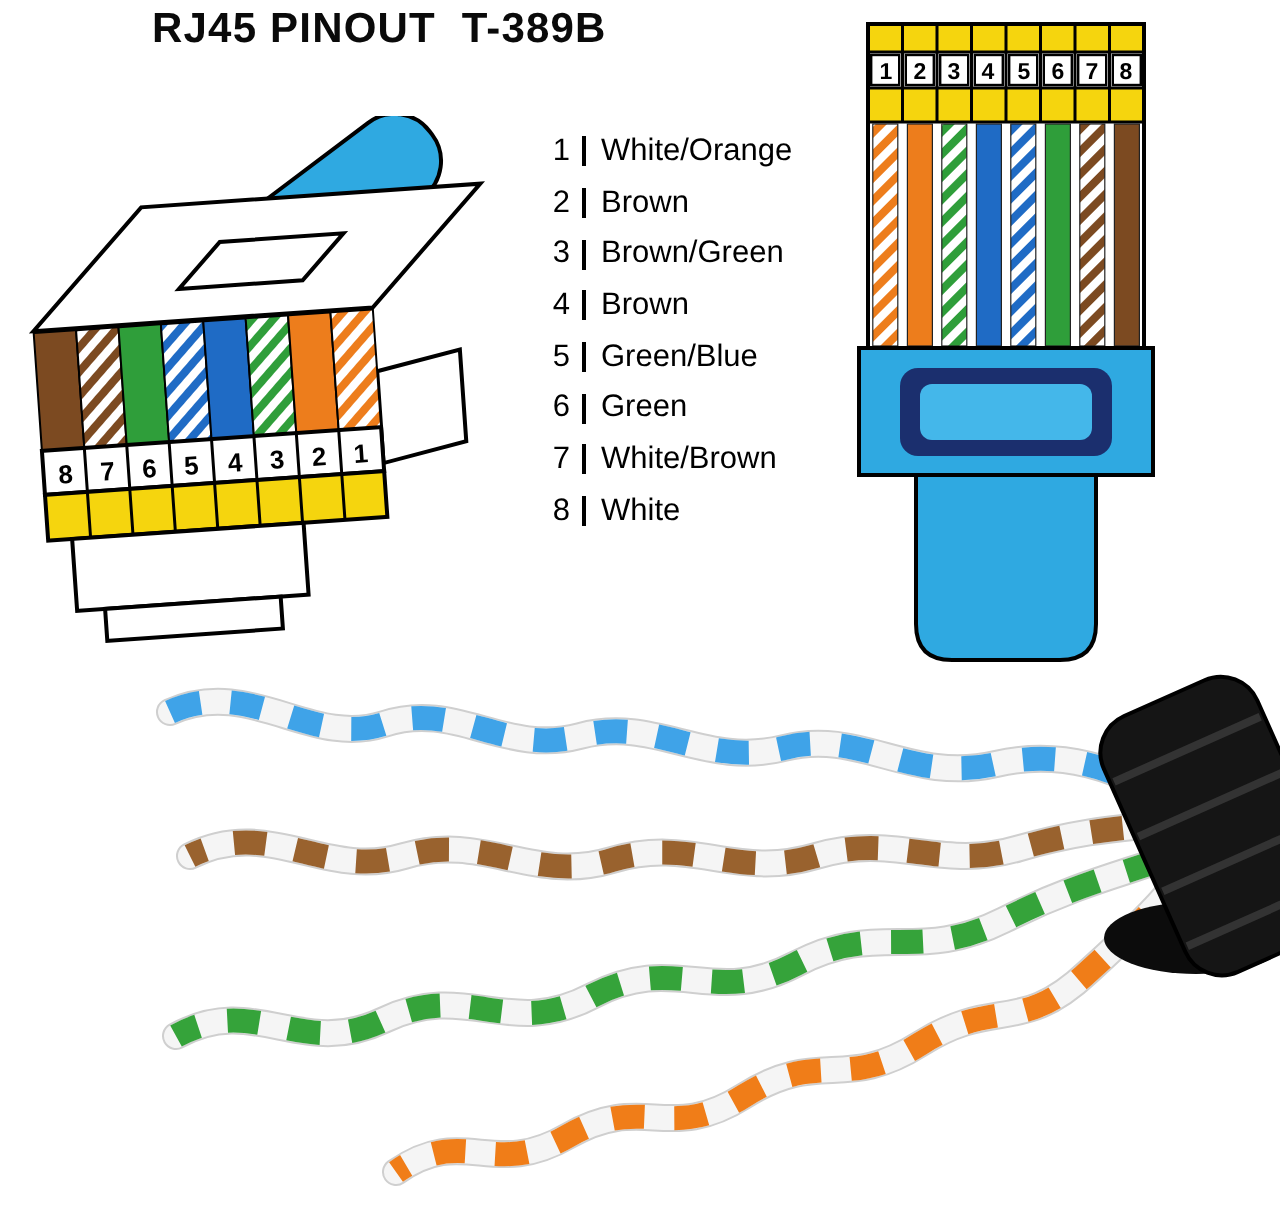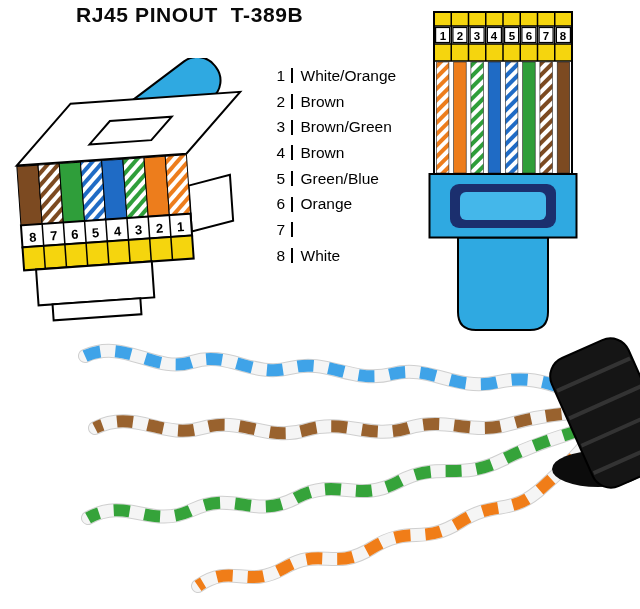--- a/index.html
+++ b/index.html
@@ -69,25 +69,26 @@
     <span class="pin-label">Brown</span>
   </div>
   <div class="pin-row">
     <span class="pin-num">5</span>
     <span class="pin-sep"></span>
     <span class="pin-label">Green/Blue</span>
   </div>
   <div class="pin-row">
     <span class="pin-num">6</span>
     <span class="pin-sep"></span>
-    <span class="pin-label">Orange</span>
+    <span class="pin-label">Green</span>
   </div>
   <div class="pin-row">
     <span class="pin-num">7</span>
     <span class="pin-sep"></span>
+    <span class="pin-label">White/Brown</span>
   </div>
   <div class="pin-row">
     <span class="pin-num">8</span>
     <span class="pin-sep"></span>
     <span class="pin-label">White</span>
   </div>
 </div>
 
 <svg class="abs" style="left:2px;top:58px" width="255" height="265" viewBox="0 0 255 265">
   <g transform="rotate(-4 125 150)">

